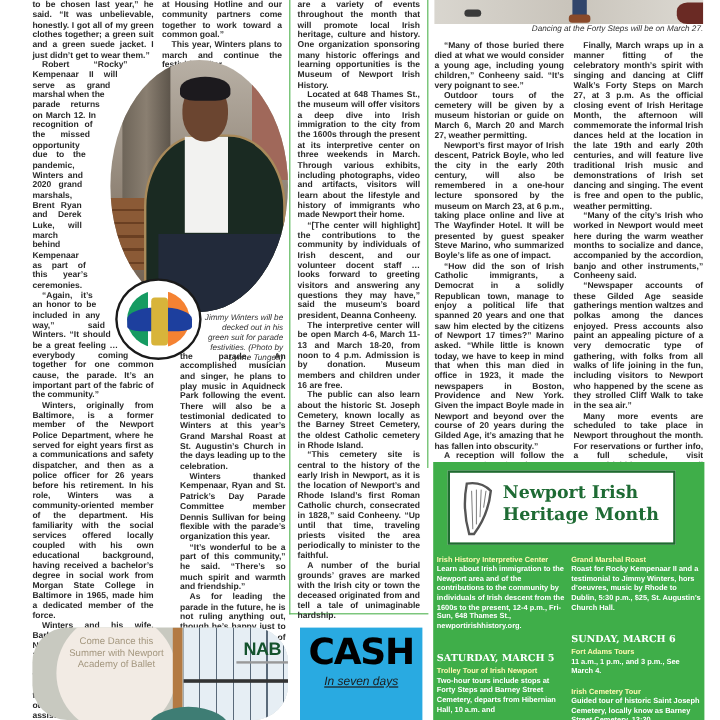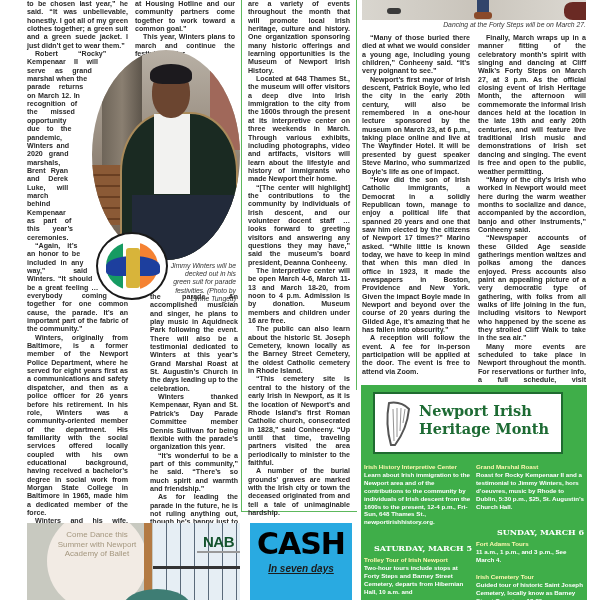--- a/index.html
+++ b/index.html
@@ -40,35 +40,35 @@
   
   #heritage { position: absolute; left: 361px; top: 385px; width: 226px; height: 215px; background: #3fae49; }
   #heritage .banner { position: absolute; left: 12px; top: 7px; width: 190px; height: 62px; background: #ffffff; border: 2px solid #1f6b30; }
   #heritage .harp { position: absolute; left: 8px; top: 5px; width: 30px; height: 50px; }
   #heritage .htitle { position: absolute; left: 44px; top: 8px; width: 145px; font-family: "DejaVu Serif", serif; font-weight: bold; font-size: 14.5px; line-height: 18px; color: #1e6b34; }
   .evcol { position: absolute; top: 78px; width: 108px; color: #ffffff; font-size: 6.2px; line-height: 7.9px; }
   #evcol1 { left: 3px; }
   #evcol2 { left: 115px; }
   .ev-title { font-weight: bold; color: #fff8b0; }
   .ev-body { font-weight: bold; color: #ffffff; }
-  .ev-day { font-family: "DejaVu Serif", serif; font-weight: bold; font-size: 8px; line-height: 10px; text-align: right; color: #ffffff; margin: 8px 0 3px; }
+  .ev-day { font-family: "DejaVu Serif", serif; font-weight: bold; font-size: 8px; line-height: 10px; text-align: left; color: #ffffff; margin: 8px 0 3px; }
   .ev-gap { height: 9px; }
   
-  #ad-nab { position: absolute; left: 27px; top: 523px; width: 213px; height: 77px; background: #c8c9c0; overflow: hidden; }
+  #ad-nab { position: absolute; left: 27px; top: 523px; width: 213px; height: 77px; background: #c8c9c0; overflow: hidden; border-radius: 29px; }
   #ad-nab .circle { position: absolute; left: 20px; top: -12px; width: 100px; height: 100px; border-radius: 50%; background: #f2ebe4; }
   #ad-nab .frame { position: absolute; left: 117px; top: 0; width: 8px; height: 77px; background: #b37a43; }
   #ad-nab .win { position: absolute; left: 126px; top: 0; width: 87px; height: 77px; background: repeating-linear-gradient(90deg,#e6eef4 0 13px,#5a6a7a 13px 14px), #e6eef4; }
   #ad-nab .sash { position: absolute; left: 126px; top: 43px; width: 87px; height: 3px; background: #333; }
   #ad-nab .teal { position: absolute; left: 95px; top: 66px; width: 70px; height: 40px; border-radius: 50%; background: #3e7d74; }
   #ad-nab .adtext { position: absolute; left: 30px; top: 7px; width: 80px; text-align: center; font-size: 8px; line-height: 9.5px; color: #a4977f; }
   #ad-nab .logo { position: absolute; left: 176px; top: 10px; font-size: 15px; font-weight: bold; color: #14532d; letter-spacing: -0.5px; }
   #ad-nab .logo-sub { position: absolute; left: 170px; top: 28px; width: 45px; height: 2px; background: #999; }
   #ad-cash { position: absolute; left: 250px; top: 523px; width: 102px; height: 77px; background: #29aae1; text-align: center; }
   #ad-cash .big { display: block; margin-top: 4px; font-family: "DejaVu Sans", sans-serif; font-weight: bold; font-size: 30px; line-height: 34px; color: #000000; letter-spacing: -1px; }
-  #ad-cash .small { display: block; margin-top: 2px; font-style: italic; font-weight: bold; font-size: 10px; text-decoration: underline; color: #1c1c1c; }
+  #ad-cash .small { display: block; margin-top: 2px; font-style: italic; font-weight: normal; font-size: 10px; text-decoration: underline; color: #1c1c1c; }
 </style>
 </head>
 <body>
 
 <div class="vrule" style="left:241px; top:0; height:512px;"></div>
 <div class="vrule" style="left:356px; top:0; height:390px;"></div>
 <div class="hrule" style="left:241px; top:511px; width:116px;"></div>
 
 <div class="col" id="col1">
     <div style="float: right; width: 0px; height: 50px;"></div>
@@ -109,34 +109,35 @@
     <p>As for leading the parade in the future, he is not ruling anything out, though he’s happy just to get back in the swing of things.</p>
     <p>“I’ll come back if they want me to,” he said. “It’s just nice to be a part of it in any way again.”</p>
   </div>
 
 <div class="col" id="col3">
     <p class="noindent">are a variety of events throughout the month that will promote local Irish heritage, culture and history. One organization sponsoring many historic offerings and learning opportunities is the Museum of Newport Irish History.</p>
     <p>Located at 648 Thames St., the museum will offer visitors a deep dive into Irish immigration to the city from the 1600s through the present at its interpretive center on three weekends in March. Through various exhibits, including photographs, video and artifacts, visitors will learn about the lifestyle and history of immigrants who made Newport their home.</p>
     <p>“[The center will highlight] the contributions to the community by individuals of Irish descent, and our volunteer docent staff … looks forward to greeting visitors and answering any questions they may have,” said the museum’s board president, Deanna Conheeny.</p>
     <p>The interpretive center will be open March 4-6, March 11-13 and March 18-20, from noon to 4 p.m. Admission is by donation. Museum members and children under 16 are free.</p>
     <p>The public can also learn about the historic St. Joseph Cemetery, known locally as the Barney Street Cemetery, the oldest Catholic cemetery in Rhode Island.</p>
-    <p>“This cemetery site is central to the history of the early Irish in Newport, as it is the location of Newport’s and Rhode Island’s first Roman Catholic church, consecrated in 1828,” said Conheeny. “Up until that time, traveling partners visited the area periodically to minister to the faithful.</p>
+    <p>“This cemetery site is central to the history of the early Irish in Newport, as it is the location of Newport’s and Rhode Island’s first Roman Catholic church, consecrated in 1828,” said Conheeny. “Up until that time, traveling priests visited the area periodically to minister to the faithful.</p>
     <p>A number of the burial grounds’ graves are marked with the Irish city or town the deceased originated from and tell a tale of unimaginable hardship.</p>
   </div>
 
 <div id="photo2">
   <div class="shoe0"></div>
     <div class="leg1"></div>
     <div class="shoe1"></div>
     <div class="blob"></div>
 </div>
 <div id="caption2">Dancing at the Forty Steps will be on March 27.</div>
 
 <div class="col" id="col4">
     <p>“Many of those buried there died at what we would consider a young age, including young children,” Conheeny said. “It’s very poignant to see.”</p>
+    <p>Outdoor tours of the cemetery will be given by a museum historian or guide on March 6, March 20 and March 27, weather permitting.</p>
     <p>Newport’s first mayor of Irish descent, Patrick Boyle, who led the city in the early 20th century, will also be remembered in a one-hour lecture sponsored by the museum on March 23, at 6 p.m., taking place online and live at The Wayfinder Hotel. It will be presented by guest speaker Steve Marino, who summarized Boyle’s life as one of impact.</p>
     <p>“How did the son of Irish Catholic immigrants, a Democrat in a solidly Republican town, manage to enjoy a political life that spanned 20 years and one that saw him elected by the citizens of Newport 17 times?” Marino asked. “While little is known today, we have to keep in mind that when this man died in office in 1923, it made the newspapers in Boston, Providence and New York. Given the impact Boyle made in Newport and beyond over the course of 20 years during the Gilded Age, it’s amazing that he has fallen into obscurity.”</p>
     <p>A reception will follow the event. A fee for in-person participation will be applied at the door. The event is free to attend via Zoom.</p>
   </div>
 <div class="col" id="col5">
     <p>Finally, March wraps up in a manner fitting of the celebratory month’s spirit with singing and dancing at Cliff Walk’s Forty Steps on March 27, at 3 p.m. As the official closing event of Irish Heritage Month, the afternoon will commemorate the informal Irish dances held at the location in the late 19th and early 20th centuries, and will feature live traditional Irish music and demonstrations of Irish set dancing and singing. The event is free and open to the public, weather permitting.</p>
     <p>“Many of the city’s Irish who worked in Newport would meet here during the warm weather months to socialize and dance, accompanied by the accordion, banjo and other instruments,” Conheeny said.</p>
     <p>“Newspaper accounts of these Gilded Age seaside gatherings mention waltzes and polkas among the dances enjoyed. Press accounts also paint an appealing picture of a very democratic type of gathering, with folks from all walks of life joining in the fun, including visitors to Newport who happened by the scene as they strolled Cliff Walk to take in the sea air.”</p>
     <p>Many more events are scheduled to take place in Newport throughout the month. For reservations or further info, a full schedule, visit newportirishhistory.org or call 401-841-5493.</p>
   </div>

